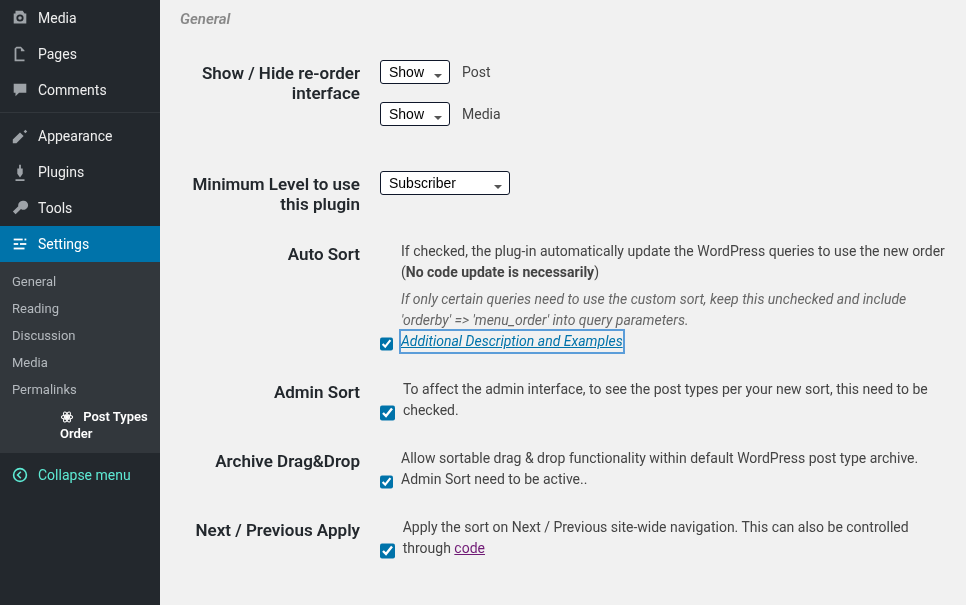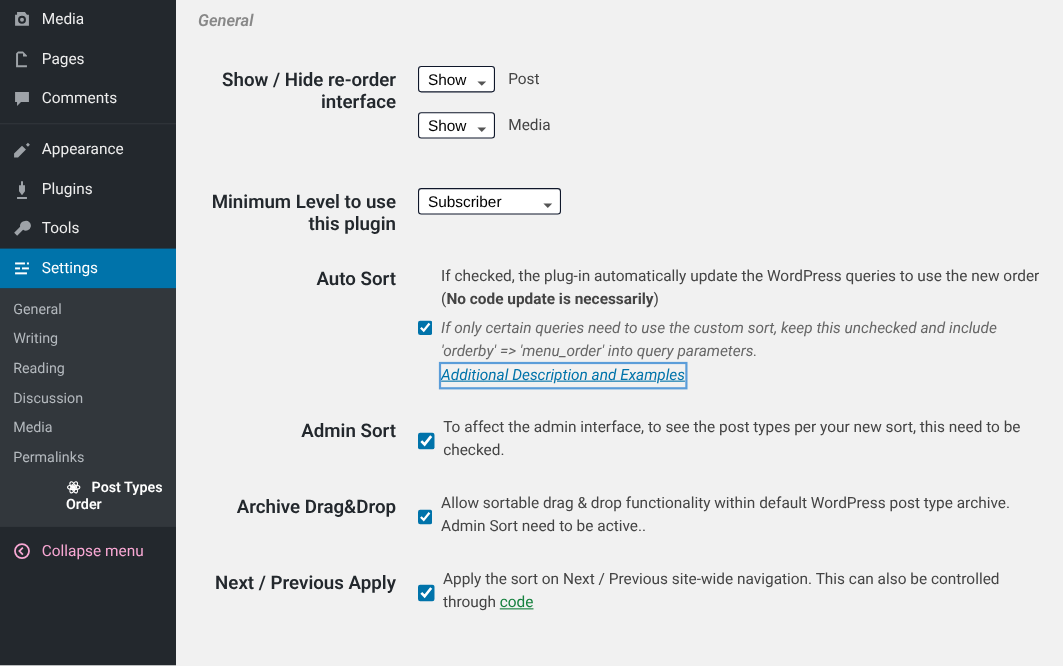--- a/index.html
+++ b/index.html
@@ -76,21 +76,21 @@
   .submenu-item .icon {
     width: 16px; height: 16px;
     display: inline-flex; vertical-align: middle;
     margin-right: 4px;
   }
   .collapse {
     display: flex;
     align-items: center;
     gap: 8px;
     padding: 8px 10px;
-    color: #f9a8d4;
+    color: #5eead4;
     cursor: pointer;
     margin-top: 4px;
   }
   .collapse .icon { width: 20px; height: 20px; display:flex; align-items:center; justify-content:center; }
 
   
   .main {
     flex: 1;
     padding: 10px 20px 20px 20px;
     overflow: hidden;
@@ -160,21 +160,21 @@
     top: 50%;
     width: 0; height: 0;
     border-left: 4px solid transparent;
     border-right: 4px solid transparent;
     border-bottom: 4px solid #555;
     margin-top: -6px;
     pointer-events: none;
   }
   .checkbox-row {
     display: flex;
-    align-items: center;
+    align-items: flex-end;
     gap: 8px;
   }
   input[type="checkbox"] {
     width: 16px;
     height: 16px;
     margin-top: 2px;
     accent-color: #0073aa;
   }
   .desc-italic {
     font-style: italic;
@@ -184,21 +184,21 @@
   a.link {
     color: #0073aa;
     text-decoration: underline;
     font-style: italic;
   }
   a.link.boxed {
     outline: 2px solid #5b9dd9;
     outline-offset: 0px;
     display: inline-block;
   }
-  .plain-link { color: #15803d; }
+  .plain-link { color: #701a75; }
 </style>
 </head>
 <body>
 
 <div class="sidebar">
   <div class="menu-item">
     <span class="icon">
       <svg width="18" height="18" viewBox="0 0 20 20" fill="currentColor">
           <path d="M5 2h8l2 3h2v11H3V5h2V2zm5 12a4 4 0 100-8 4 4 0 000 8zm0-2a2 2 0 110-4 2 2 0 010 4z"></path>
         </svg>
@@ -256,21 +256,20 @@
           <rect x="3" y="9" width="5" height="2"></rect>
           <rect x="10" y="9" width="7" height="2"></rect>
           <rect x="3" y="14" width="12" height="2"></rect>
         </svg>
     </span>
     <span>Settings</span>
   </div>
 
   <div class="submenu">
     <div class="submenu-item">General</div>
-    <div class="submenu-item">Writing</div>
     <div class="submenu-item">Reading</div>
     <div class="submenu-item">Discussion</div>
     <div class="submenu-item">Media</div>
     <div class="submenu-item">Permalinks</div>
     <div class="submenu-item current">
       <span class="icon">
         <svg width="14" height="14" viewBox="0 0 20 20" fill="none" stroke="currentColor" stroke-width="1.5">
             <circle cx="10" cy="10" r="2" fill="currentColor"></circle>
             <ellipse cx="10" cy="10" rx="8" ry="3"></ellipse>
             <ellipse cx="10" cy="10" rx="8" ry="3" transform="rotate(60 10 10)"></ellipse>

